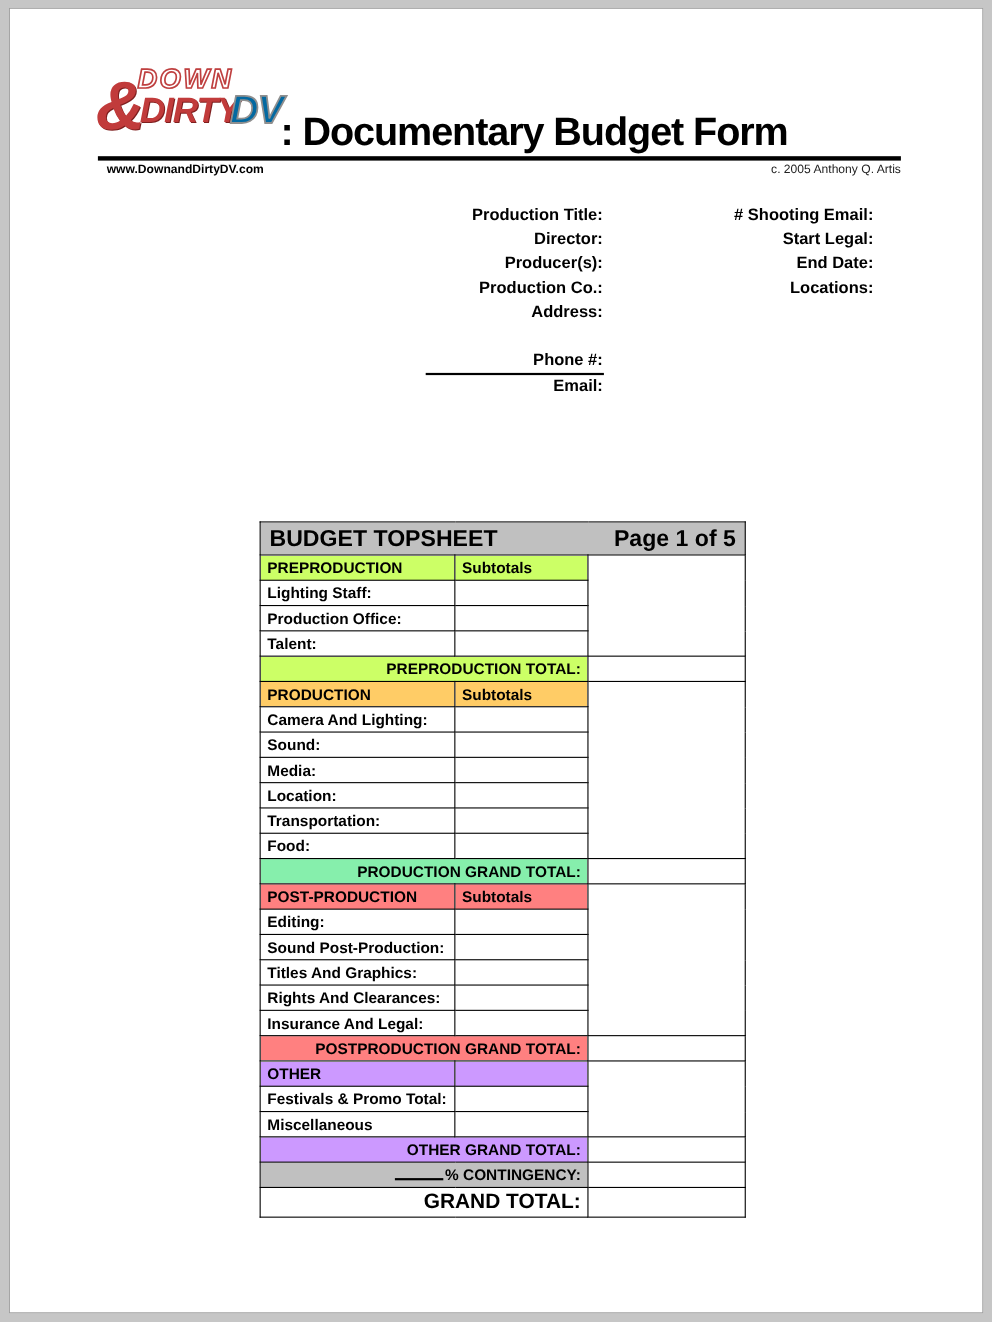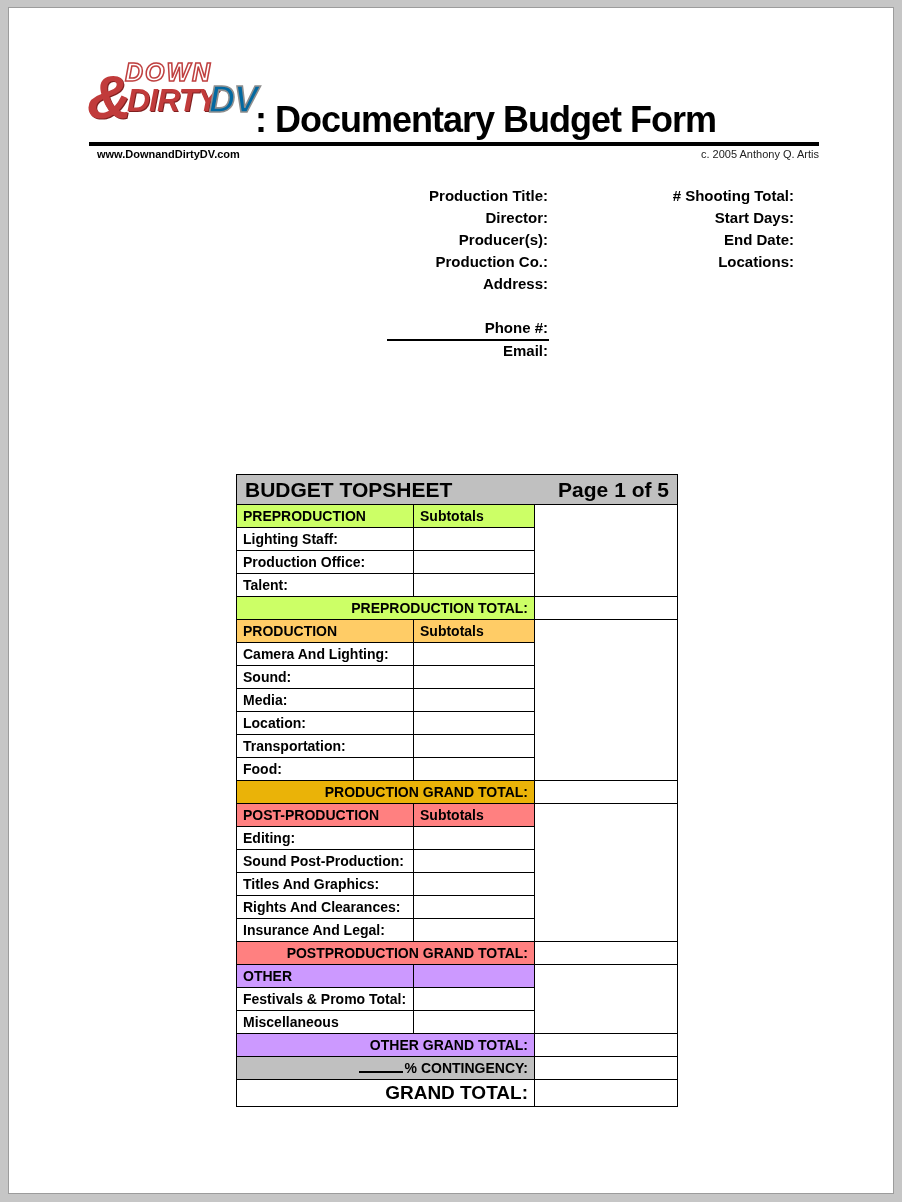--- a/index.html
+++ b/index.html
@@ -153,25 +153,25 @@
     <div class="frow">
       <span class="flabel">Phone #:</span>
       <span class="fline fixed"></span>
       <span class="flabel second">Email:</span>
       <span class="fline"></span>
     </div>
   </div>
 
   <div class="form-right">
     <div class="frow">
-      <span class="flabel"># Shooting Total:</span>
-      <span class="fline"></span>
-    </div>
-    <div class="frow">
-      <span class="flabel">Start Days:</span>
+      <span class="flabel"># Shooting Email:</span>
+      <span class="fline"></span>
+    </div>
+    <div class="frow">
+      <span class="flabel">Start Legal:</span>
       <span class="fline"></span>
     </div>
     <div class="frow">
       <span class="flabel">End Date:</span>
       <span class="fline"></span>
     </div>
     <div class="frow">
       <span class="flabel">Locations:</span>
       <span class="fline"></span>
     </div>
@@ -245,21 +245,21 @@
     </tr>
     <tr>
       <td>Transportation:</td>
       <td class="value-cell"></td>
     </tr>
     <tr>
       <td>Food:</td>
       <td class="value-cell"></td>
     </tr>
     <tr>
-      <td colspan="2" class="total-cell" style="background-color: #eab308; padding-left: 12px;">PRODUCTION GRAND TOTAL:</td>
+      <td colspan="2" class="total-cell" style="background-color: #86efac; padding-left: 12px;">PRODUCTION GRAND TOTAL:</td>
       <td class="value-cell"></td>
     </tr>
 
     <tr>
       <td style="background-color: rgb(255, 128, 128);">POST-PRODUCTION</td>
       <td style="background-color: rgb(255, 128, 128);">Subtotals</td>
       <td class="fill-cell" rowspan="6"></td>
     </tr>
     <tr>
       <td>Editing:</td>

